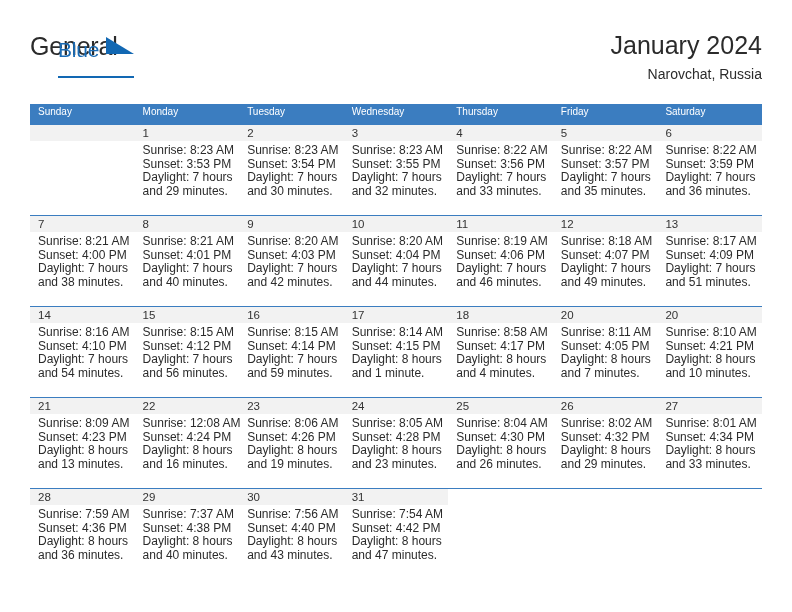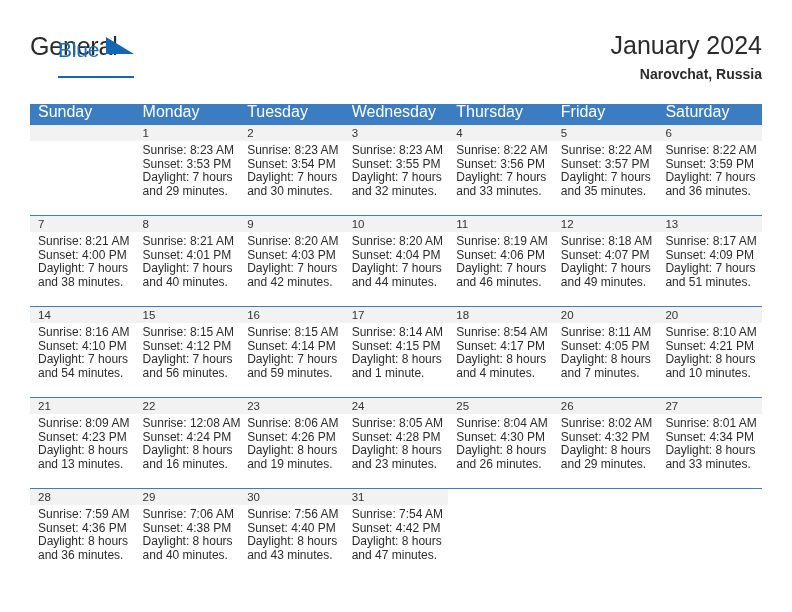--- a/index.html
+++ b/index.html
@@ -71,40 +71,39 @@
     font-weight: normal;
     margin: 0;
     white-space: nowrap;
   }
   .cal-subtitle {
     font-size: 14px;
     color: #2b2b2b;
     line-height: 1.1;
     margin-top: 8px;
     white-space: nowrap;
-    font-weight: bold;
   }
 
   
   .calendar {
     position: absolute;
     left: 30px; top: 104px;
     width: 732px;
   }
   table.cal {
     width: 732px;
     border-collapse: collapse;
     table-layout: fixed;
   }
   table.cal col { width: 104.57px; }
 
   thead th {
     background: #3b7dc0;
     color: #ffffff;
-    font-size: 16px;
+    font-size: 10px;
     font-weight: normal;
     text-align: left;
     padding: 0 0 5px 8px;
     height: 21px;
     line-height: 12px;
     border: none;
   }
 
   tbody td {
     vertical-align: top;
@@ -378,21 +377,21 @@
                   <div>Sunset: 4:15 PM</div>
                   <div>Daylight: 8 hours</div>
                   <div>and 1 minute.</div>
                 </div>
               </div>
             </td>
             <td>
               <div class="cell-inner">
                 <div class="daynum">18</div>
                 <div class="details">
-                  <div>Sunrise: 8:54 AM</div>
+                  <div>Sunrise: 8:58 AM</div>
                   <div>Sunset: 4:17 PM</div>
                   <div>Daylight: 8 hours</div>
                   <div>and 4 minutes.</div>
                 </div>
               </div>
             </td>
             <td>
               <div class="cell-inner">
                 <div class="daynum">20</div>
                 <div class="details">
@@ -503,21 +502,21 @@
                   <div>Sunset: 4:36 PM</div>
                   <div>Daylight: 8 hours</div>
                   <div>and 36 minutes.</div>
                 </div>
               </div>
             </td>
             <td>
               <div class="cell-inner">
                 <div class="daynum">29</div>
                 <div class="details">
-                  <div>Sunrise: 7:06 AM</div>
+                  <div>Sunrise: 7:37 AM</div>
                   <div>Sunset: 4:38 PM</div>
                   <div>Daylight: 8 hours</div>
                   <div>and 40 minutes.</div>
                 </div>
               </div>
             </td>
             <td>
               <div class="cell-inner">
                 <div class="daynum">30</div>
                 <div class="details">

